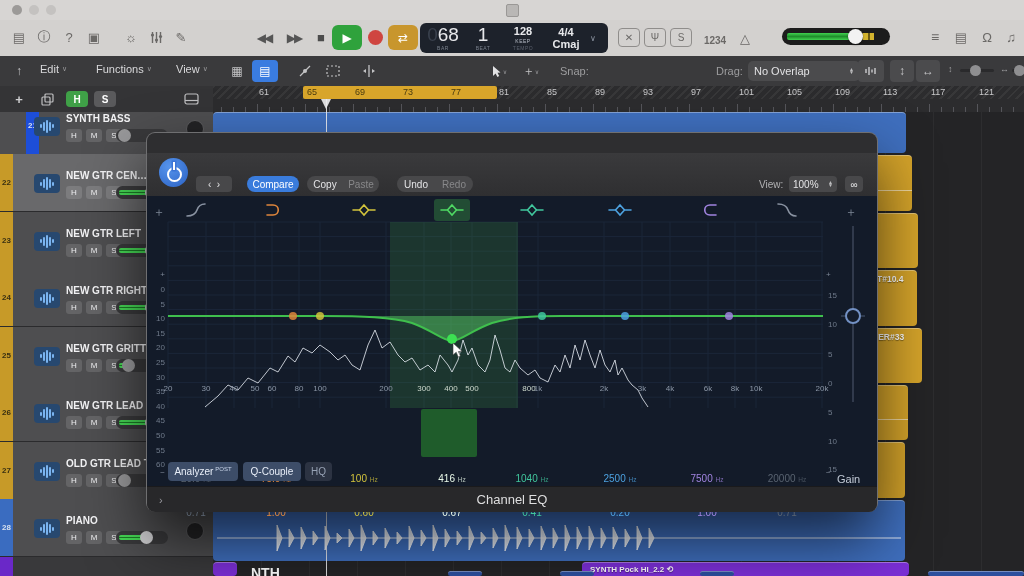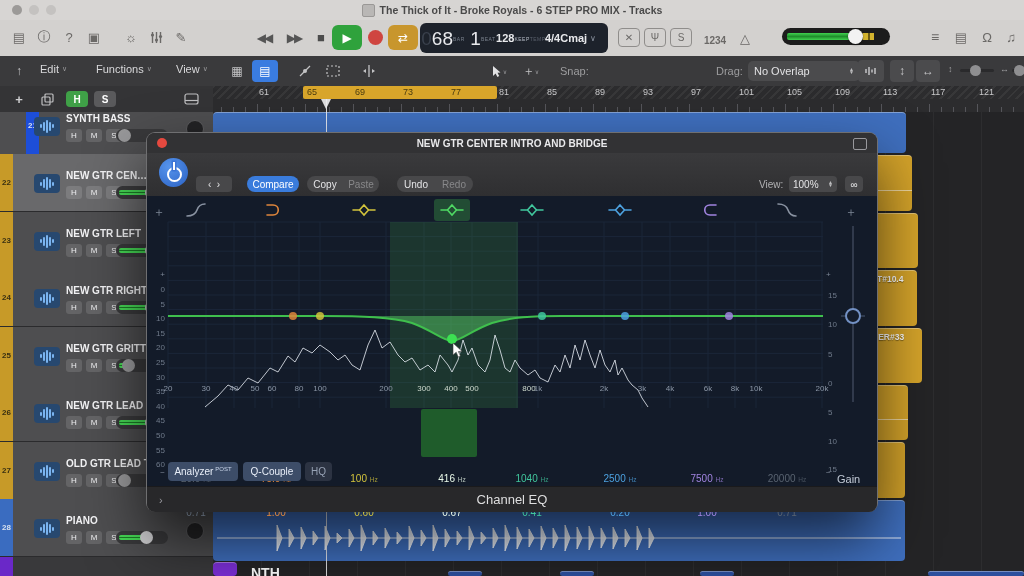--- a/index.html
+++ b/index.html
@@ -15,21 +15,21 @@
   .proxy-icon{width:11px;height:11px;border-radius:2px;background:#b9b7b5;border:1px solid #9a9896;}
   .win-title{font-size:10.5px;font-weight:bold;color:#4a4a4a;}
   .toolbar{left:0;top:20px;width:1024px;height:36px;background:#d3d1cf;border-bottom:1px solid #a9a7a5;}
   .tb-ic{position:absolute;top:6px;width:22px;height:22px;color:#6b6967;font-size:13px;display:flex;align-items:center;justify-content:center;}
   .tbtn{position:absolute;top:5px;height:25px;border-radius:6px;display:flex;align-items:center;justify-content:center;font-size:12px;color:#555;}
   .play-btn{background:#2fa23c;color:#fff;}
   .cycle-btn{background:#c8962d;color:#fff;}
   .rec-dot{position:absolute;top:10px;width:15px;height:15px;border-radius:50%;background:#cf4540;}
   
   .lcd{position:absolute;left:420px;top:3px;width:188px;height:30px;background:#1d222b;border-radius:6px;display:flex;align-items:center;color:#e8e9ec;}
-  .lcd .sec{display:flex;align-items:center;justify-content:center;line-height:1;}
+  .lcd .sec{display:flex;flex-direction:column;align-items:center;justify-content:space-between;line-height:1;}
   .lcd .big{font-size:19px;font-weight:400;letter-spacing:0;}
   .lcd .ghost{color:#39404c;}
   .lcd .lab{font-size:5px;color:#79808c;letter-spacing:.5px;margin-top:2px;}
   .lcd .mid{font-size:11px;font-weight:bold;}
   .lcd .chev{color:#8d95a2;font-size:8px;margin-left:4px;}
   .boxic{position:absolute;top:8px;width:20px;height:17px;border:1px solid #8f8d8b;border-radius:4px;color:#6b6967;font-size:10px;display:flex;align-items:center;justify-content:center;}
   .volwrap{position:absolute;left:782px;top:8px;width:108px;height:17px;background:#1c1c1c;border-radius:9px;}
   .volgreen{position:absolute;left:5px;top:5px;width:68px;height:7px;background:linear-gradient(#41d24f,#1f8f2c 50%,#41d24f);border-radius:2px;}
   .volyellow{position:absolute;left:74px;top:5px;width:18px;height:7px;background:repeating-linear-gradient(90deg,#d3b32e 0 5px,#6b5a14 5px 7px);}
   .volknob{position:absolute;left:66px;top:1px;width:15px;height:15px;border-radius:50%;background:#f2f2f2;box-shadow:0 1px 2px rgba(0,0,0,.5);}
@@ -117,21 +117,20 @@
 <div id="stage">
 
   <div class="abs menubar">
     <div class="traffic">
       <span style="background:#9c9a98;"></span>
       <span style="background:#c4c2c0;"></span>
       <span style="background:#c4c2c0;"></span>
     </div>
     <div class="title-wrap">
       <span class="proxy-icon"></span>
-      <span class="win-title">The Thick of It - Broke Royals - 6 STEP PRO MIX - Tracks</span>
     </div>
   </div>
 
   <div class="abs toolbar">
     <span class="tb-ic" style="left:8px;">▤</span>
     <span class="tb-ic" style="left:33px;">ⓘ</span>
     <span class="tb-ic" style="left:58px;">?</span>
     <span class="tb-ic" style="left:83px;">▣</span>
     <span class="tb-ic" style="left:120px;">☼</span>
     <span class="tb-ic" style="left:145px;">
@@ -390,20 +389,23 @@
       <div class="clip wline" style="left: 0px; top: 273px; width: 695px; height: 55px; background: rgb(212, 163, 42);"></div>
       <div class="clip" style="left: 0px; top: 330px; width: 692px; height: 56px; background: rgb(212, 163, 42);"></div>
       <div class="clip" style="left: 0px; top: 388px; width: 692px; height: 61px; background: rgb(63, 111, 190);">
         <svg width="692" height="61" style="position: absolute; left: 0px; top: 0px;">
           <path d="M4,37 H688 M64,24 L69,37 L64,50 Z M76,28 L81,37 L76,46 Z M88,26 L93,37 L88,48 Z M100,30 L105,37 L100,44 Z M112,25 L117,37 L112,49 Z M124,32 L129,37 L124,42 Z M136,28 L141,37 L136,46 Z M148,24 L153,37 L148,50 Z M160,30 L165,37 L160,44 Z M172,27 L177,37 L172,47 Z M184,31 L189,37 L184,43 Z M196,25 L201,37 L196,49 Z M208,29 L213,37 L208,45 Z M220,24 L225,37 L220,50 Z M232,28 L237,37 L232,46 Z M244,30 L249,37 L244,44 Z M256,25 L261,37 L256,49 Z M268,31 L273,37 L268,43 Z M280,27 L285,37 L280,47 Z M292,24 L297,37 L292,50 Z M304,26 L309,37 L304,48 Z M316,28 L321,37 L316,46 Z M328,25 L333,37 L328,49 Z M340,27 L345,37 L340,47 Z M352,24 L357,37 L352,50 Z M364,26 L369,37 L364,48 Z M376,25 L381,37 L376,49 Z M388,27 L393,37 L388,47 Z M400,26 L405,37 L400,48 Z M412,28 L417,37 L412,46 Z M424,25 L429,37 L424,49 Z M436,27 L441,37 L436,47 Z" stroke="rgba(255,255,255,0.85)" fill="rgba(255,255,255,0.85)" stroke-width="1"></path>
         </svg>
       </div>
       <div class="clip" style="left: 0px; top: 450px; width: 24px; height: 14px; background: rgb(123, 47, 214);">
         <span class="clabel" style="left: 18px; top: 2px; font-size: 14px; margin-left: 20px;">NTH</span>
       </div>
+      <div class="clip" style="left: 369px; top: 450px; width: 327px; height: 14px; background: rgb(123, 47, 214);">
+        <span class="clabel" style="left: 8px; top: 2px; font-size: 8px;">SYNTH Pock HI_2.2  ⟲</span>
+      </div>
       <div class="clip" style="left: 235px; top: 459px; width: 34px; height: 5px; background: rgb(44, 79, 158);"></div>
       <div class="clip" style="left: 347px; top: 459px; width: 34px; height: 5px; background: rgb(44, 79, 158);"></div>
       <div class="clip" style="left: 487px; top: 459px; width: 34px; height: 5px; background: rgb(44, 79, 158);"></div>
       <div class="clip" style="left: 715px; top: 459px; width: 96px; height: 5px; background: rgb(44, 79, 158);"></div>
     </div>
 
   <div class="abs tracks" id="tracks">
       <div class="track-row" style="top: -15.5px;">
         <div class="cstrip" style="background: #1d4ed8; color: rgb(214, 224, 238); margin-left: 26px;">21</div>
         <div class="ticon">
@@ -573,25 +575,20 @@
         <div class="panknob"></div>
       </div>
       <div class="track-row" style="top: 444.5px; background: rgb(57, 57, 59);"></div>
       <div style="position: absolute; left: 0px; top: 444.5px; width: 13px; height: 57px; background: rgb(106, 40, 200);"></div>
     </div>
 
   <div class="abs ph-tri"></div>
   <div class="abs playhead"></div>
 
   <div class="abs plugin">
-    <div class="ptitle">
-      <span class="closedot"></span>
-      <span>NEW GTR CENTER INTRO AND BRIDGE</span>
-      <span class="exparmd"></span>
-    </div>
     <div class="phead">
       <span class="pwr">
           <span class="ring"></span>
           <span class="bar"></span>
         </span>
       <span class="pbtn" style="left:49px;width:36px;border-radius:4px;">‹&nbsp;&nbsp;›</span>
       <span class="pbtn blue" style="left:100px;width:52px;">Compare</span>
       <span class="pbtn" style="left:160px;width:72px;">
         <span class="half">Copy</span>
         <span class="half dim">Paste</span>

